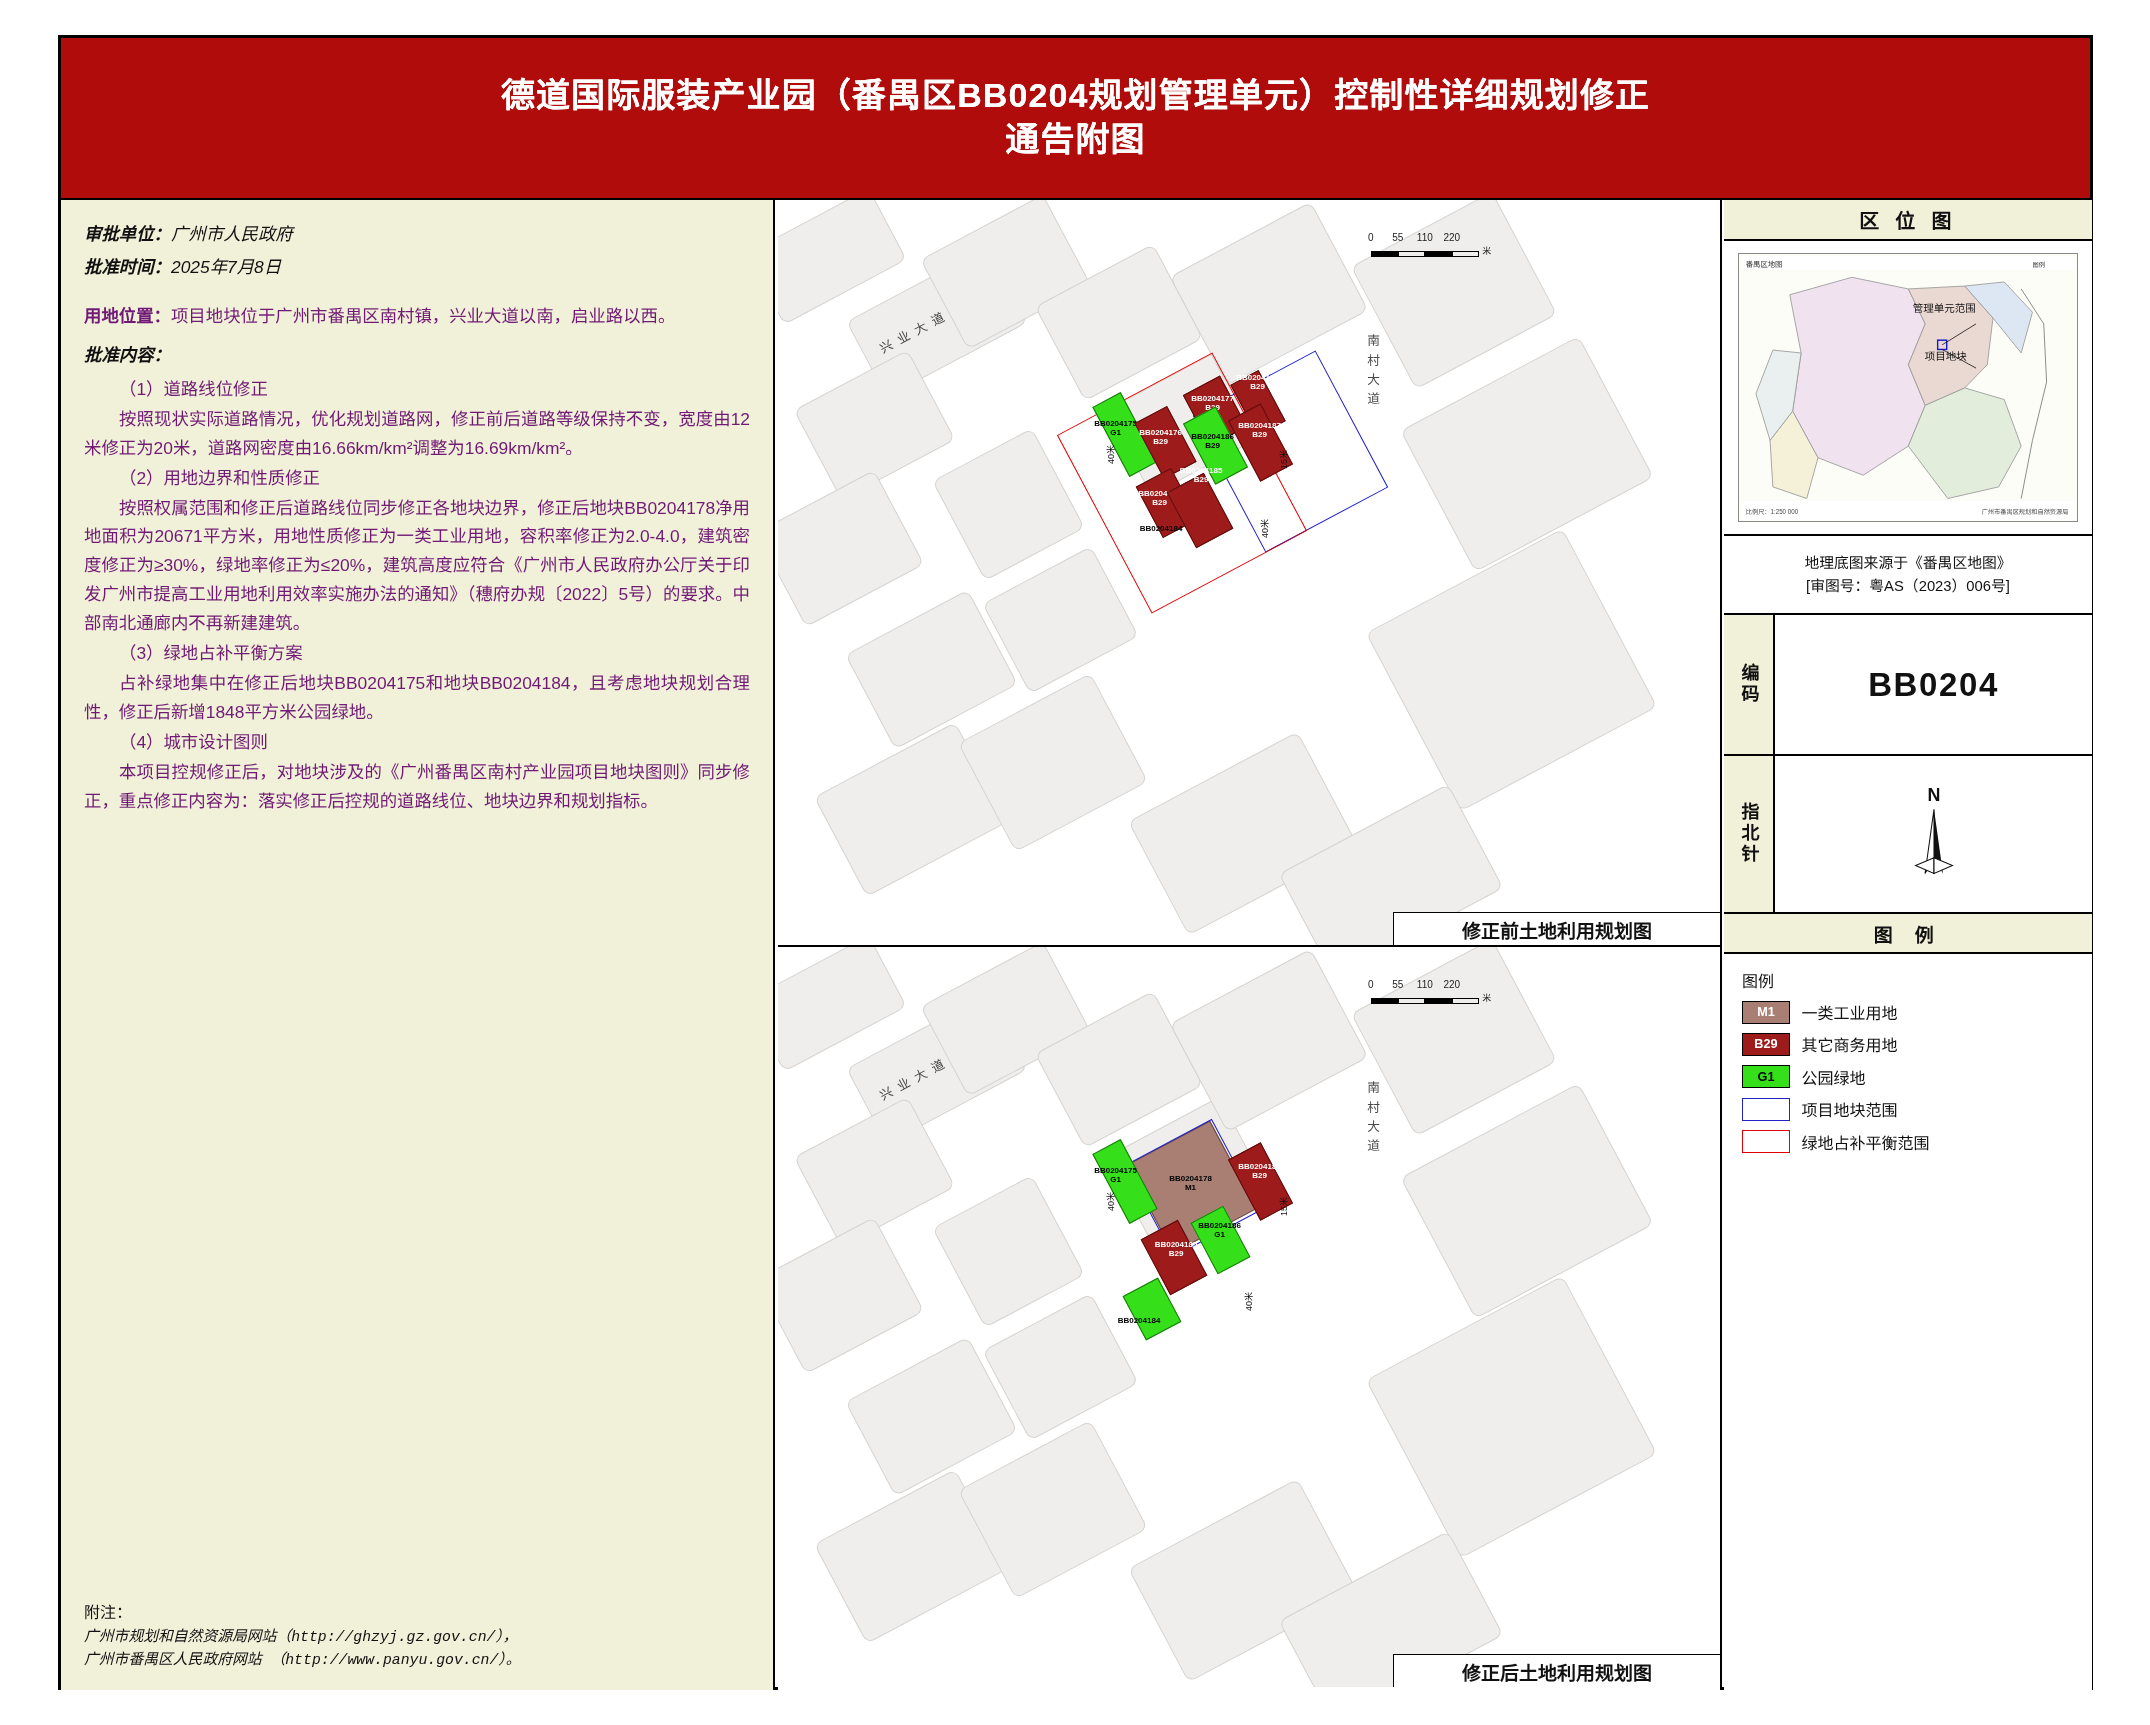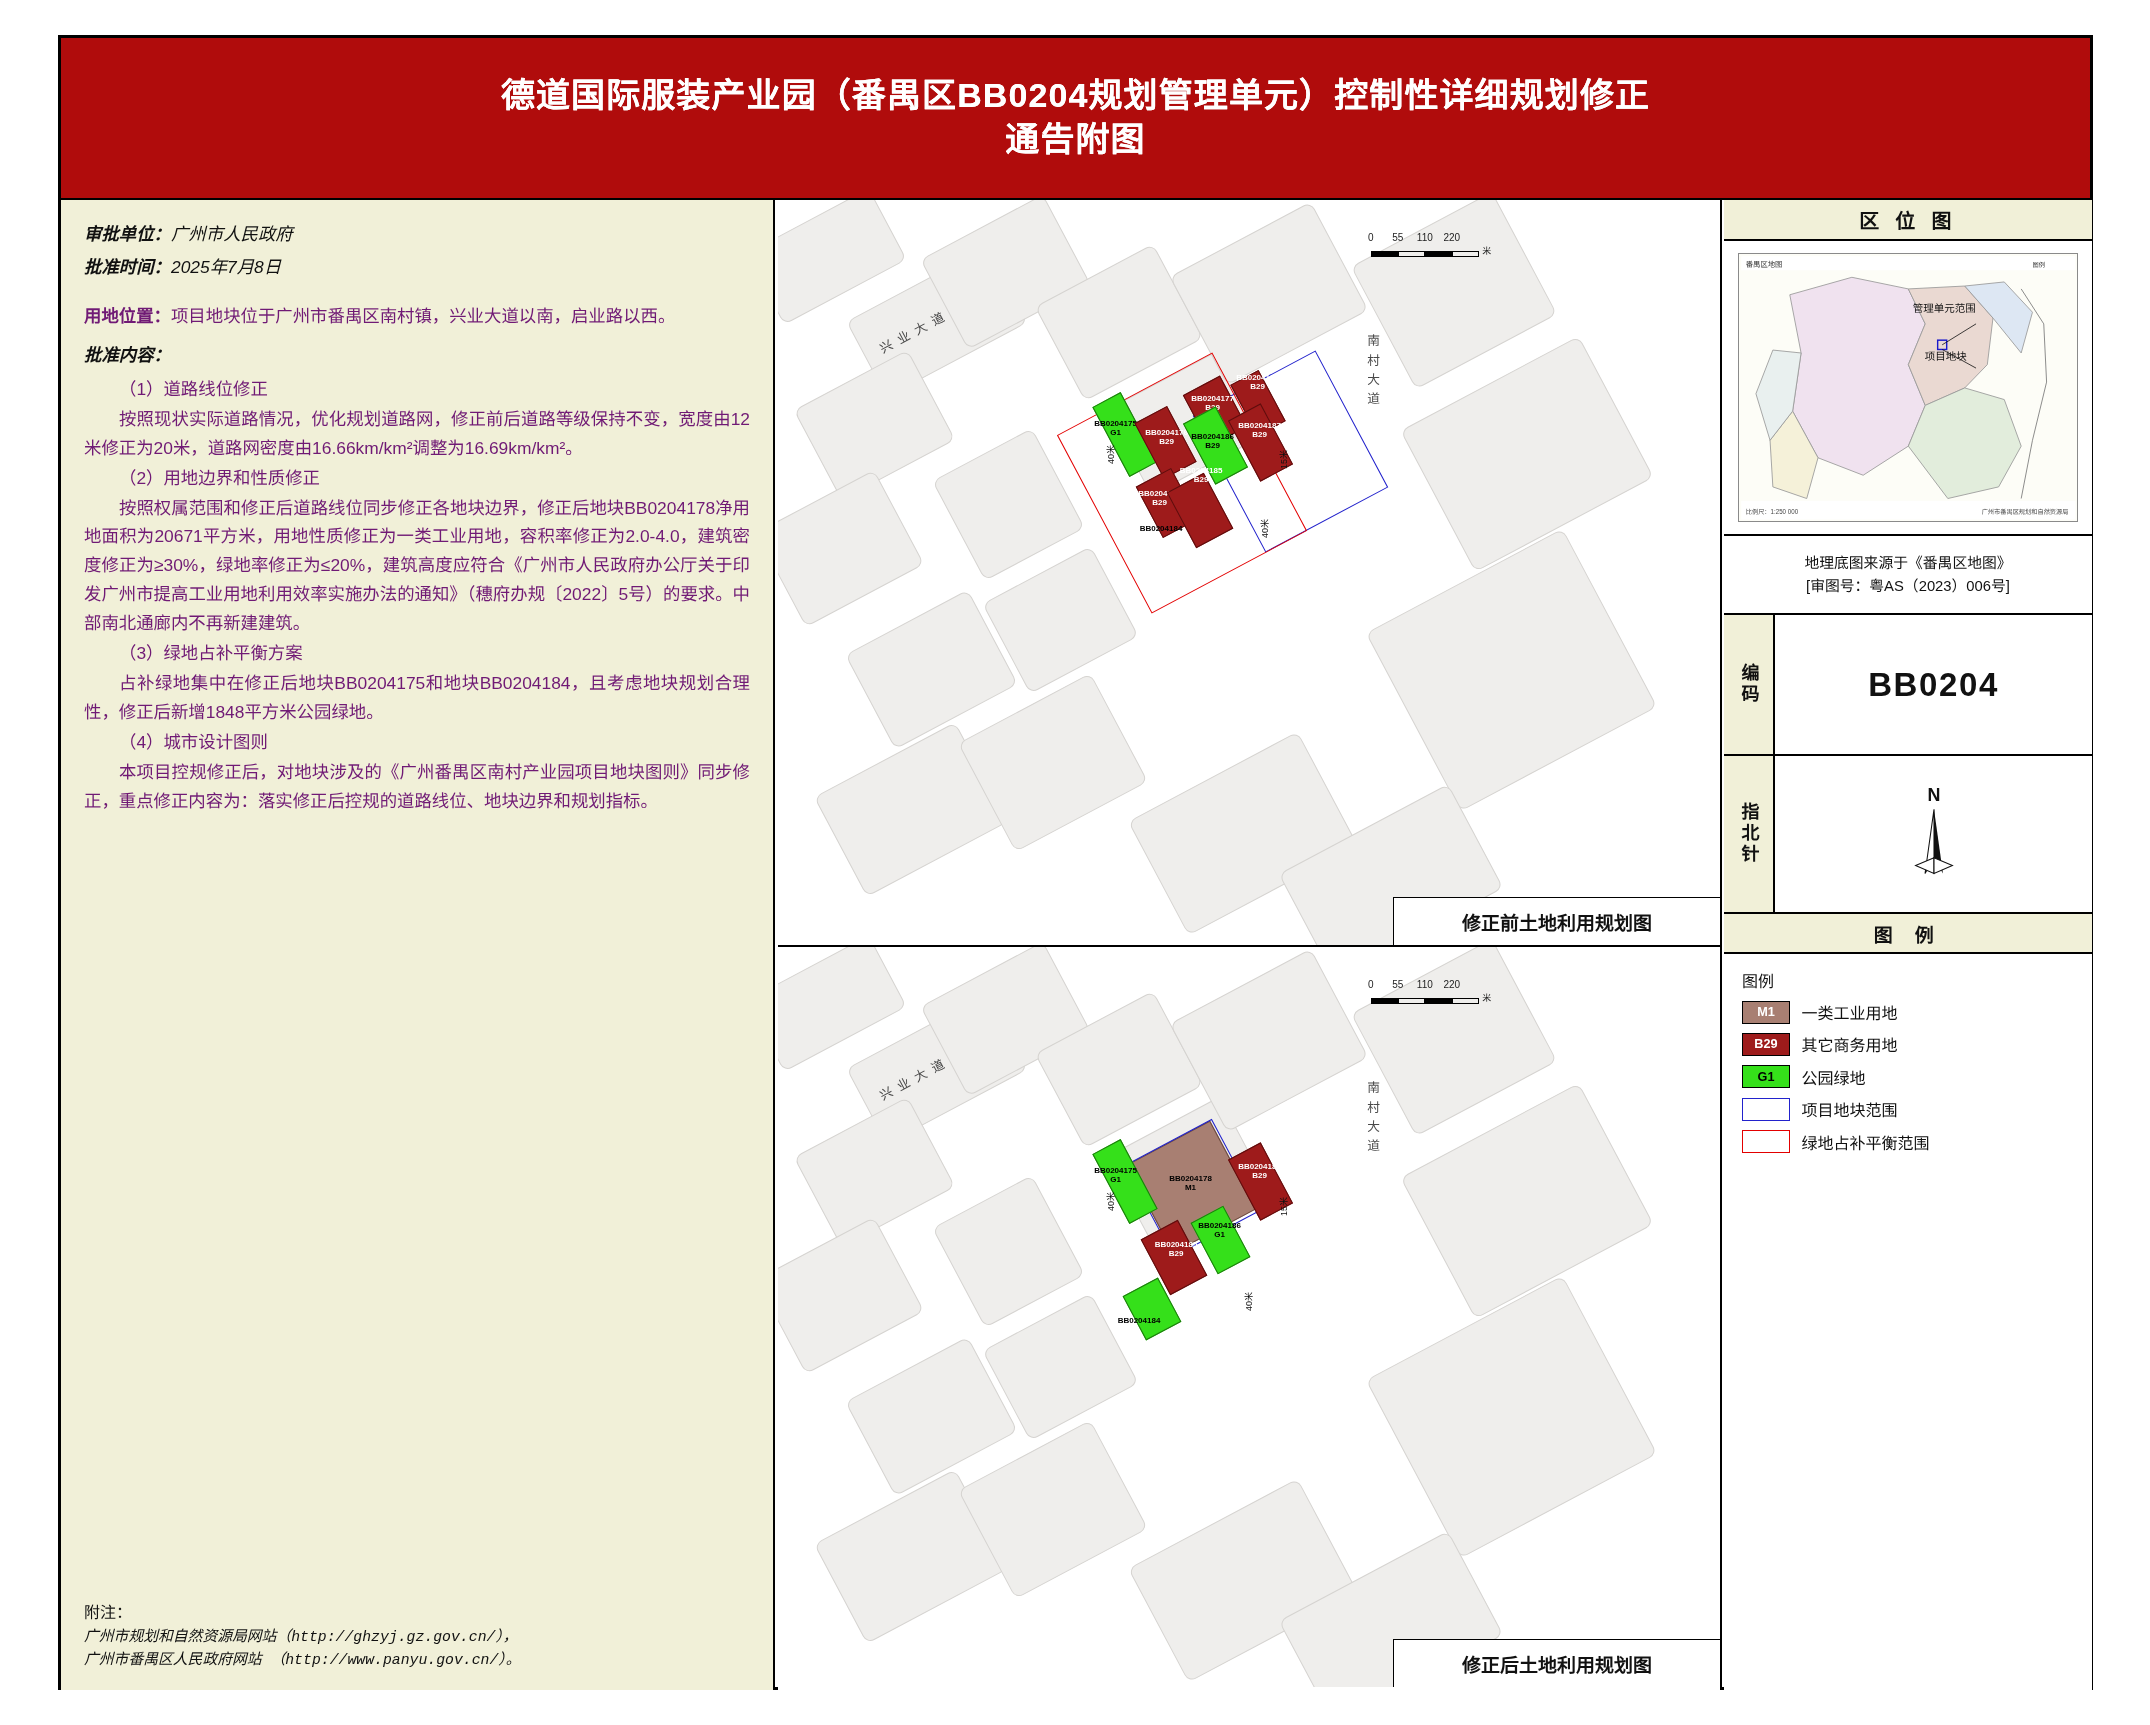--- a/index.html
+++ b/index.html
@@ -39,21 +39,21 @@
   .footnote .mono{font-family:"Liberation Mono","DejaVu Sans Mono",monospace;font-size:14.8px;font-style:italic;}
   
   .mapcol{
     position:absolute;left:717px;top:162px;width:944px;height:1490px;
     box-sizing:border-box;border-right:2.6px solid #000;background:#fff;
   }
   .mapbox{position:relative;width:100%;box-sizing:border-box;background:#fff;overflow:hidden;}
   .mapbox.top{height:747px;border-bottom:2.6px solid #000;}
   .mapbox.bottom{height:740px;}
   .maplabel{
-    position:absolute;right:0;bottom:0;height:48px;width:327px;
+    position:absolute;right:0;bottom:0;height:33px;width:327px;
     border-top:1.6px solid #000;border-left:1.6px solid #000;box-sizing:border-box;
     display:flex;align-items:center;justify-content:center;font-size:19px;font-weight:bold;color:#111;
     background:#fff;
   }
   .mapinner{position:absolute;left:0;top:0;right:0;bottom:0;}
   
   .blk-shape{position:absolute;background:#efeeec;border:1.1px solid #d5d3d0;border-radius:8.4px;}
   .road-label{position:absolute;font-size:12.7px;color:#4a4a4a;letter-spacing:1.6px;}
   .road-v{writing-mode:vertical-rl;}
   
@@ -202,21 +202,21 @@
 
           <div class="redline" style="left:316px;top:182px;width:174px;height:200px;transform:rotate(-28deg);"></div>
 
           <div class="parcel p-g1" style="left:331px;top:195px;width:32px;height:79px;transform:rotate(-28deg);"></div>
           <div class="p-lab" style="left:312px;top:219px;width:51px;">
             <span>BB0204175</span><br>
             <span>G1</span>
           </div>
 
           <div class="parcel p-b29" style="left:369px;top:211px;width:37px;height:63px;transform:rotate(-28deg);"></div>
-          <div class="p-lab w" style="left:357px;top:228px;width:51px;margin-left:6px;">
+          <div class="p-lab w" style="left:357px;top:228px;width:51px;">
             <span>BB0204176</span><br>
             <span>B29</span>
           </div>
 
           <div class="parcel p-b29" style="left:416px;top:182px;width:42px;height:58px;transform:rotate(-28deg);"></div>
           <div class="p-lab w" style="left:409px;top:194px;width:51px;">
             <span>BB0204177</span><br>
             <span>B29</span>
           </div>
 

